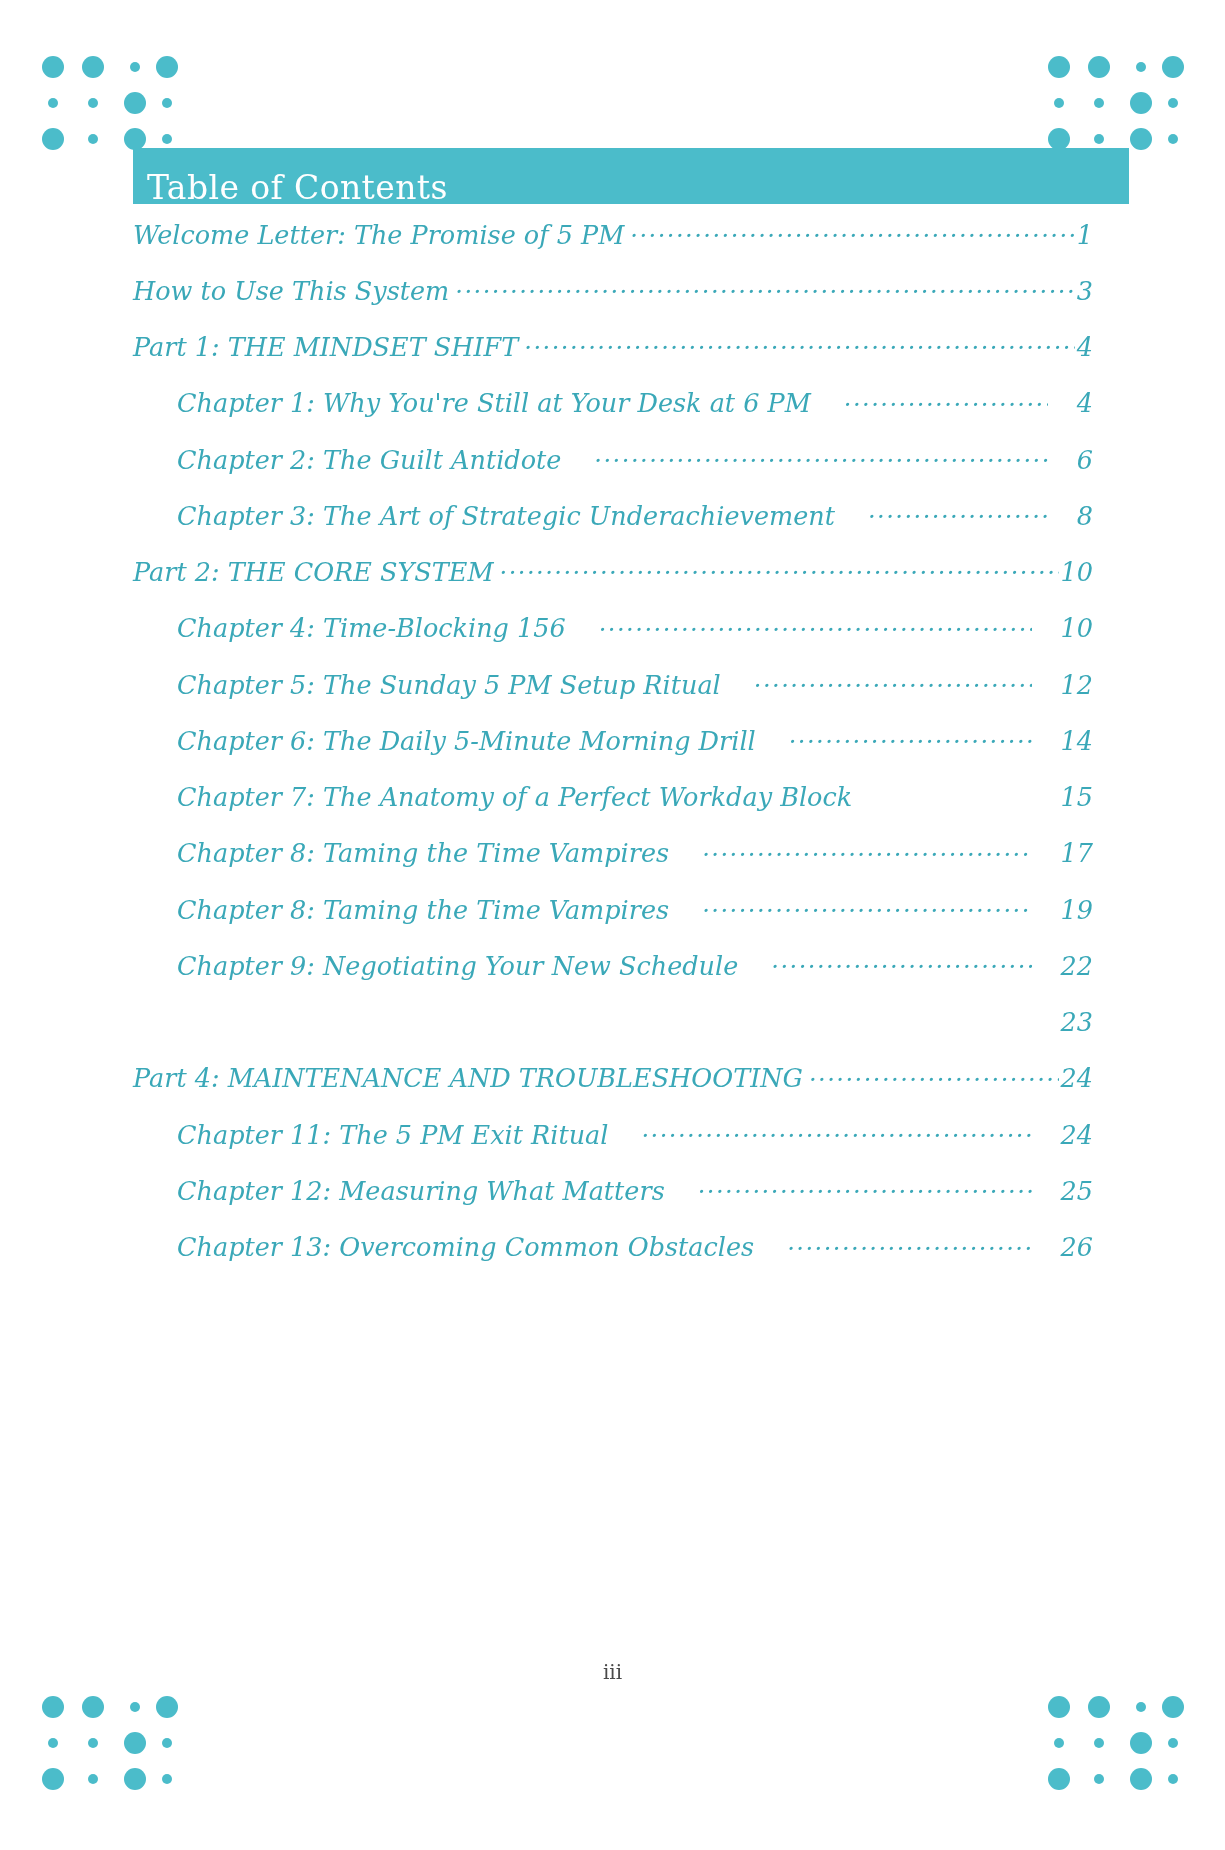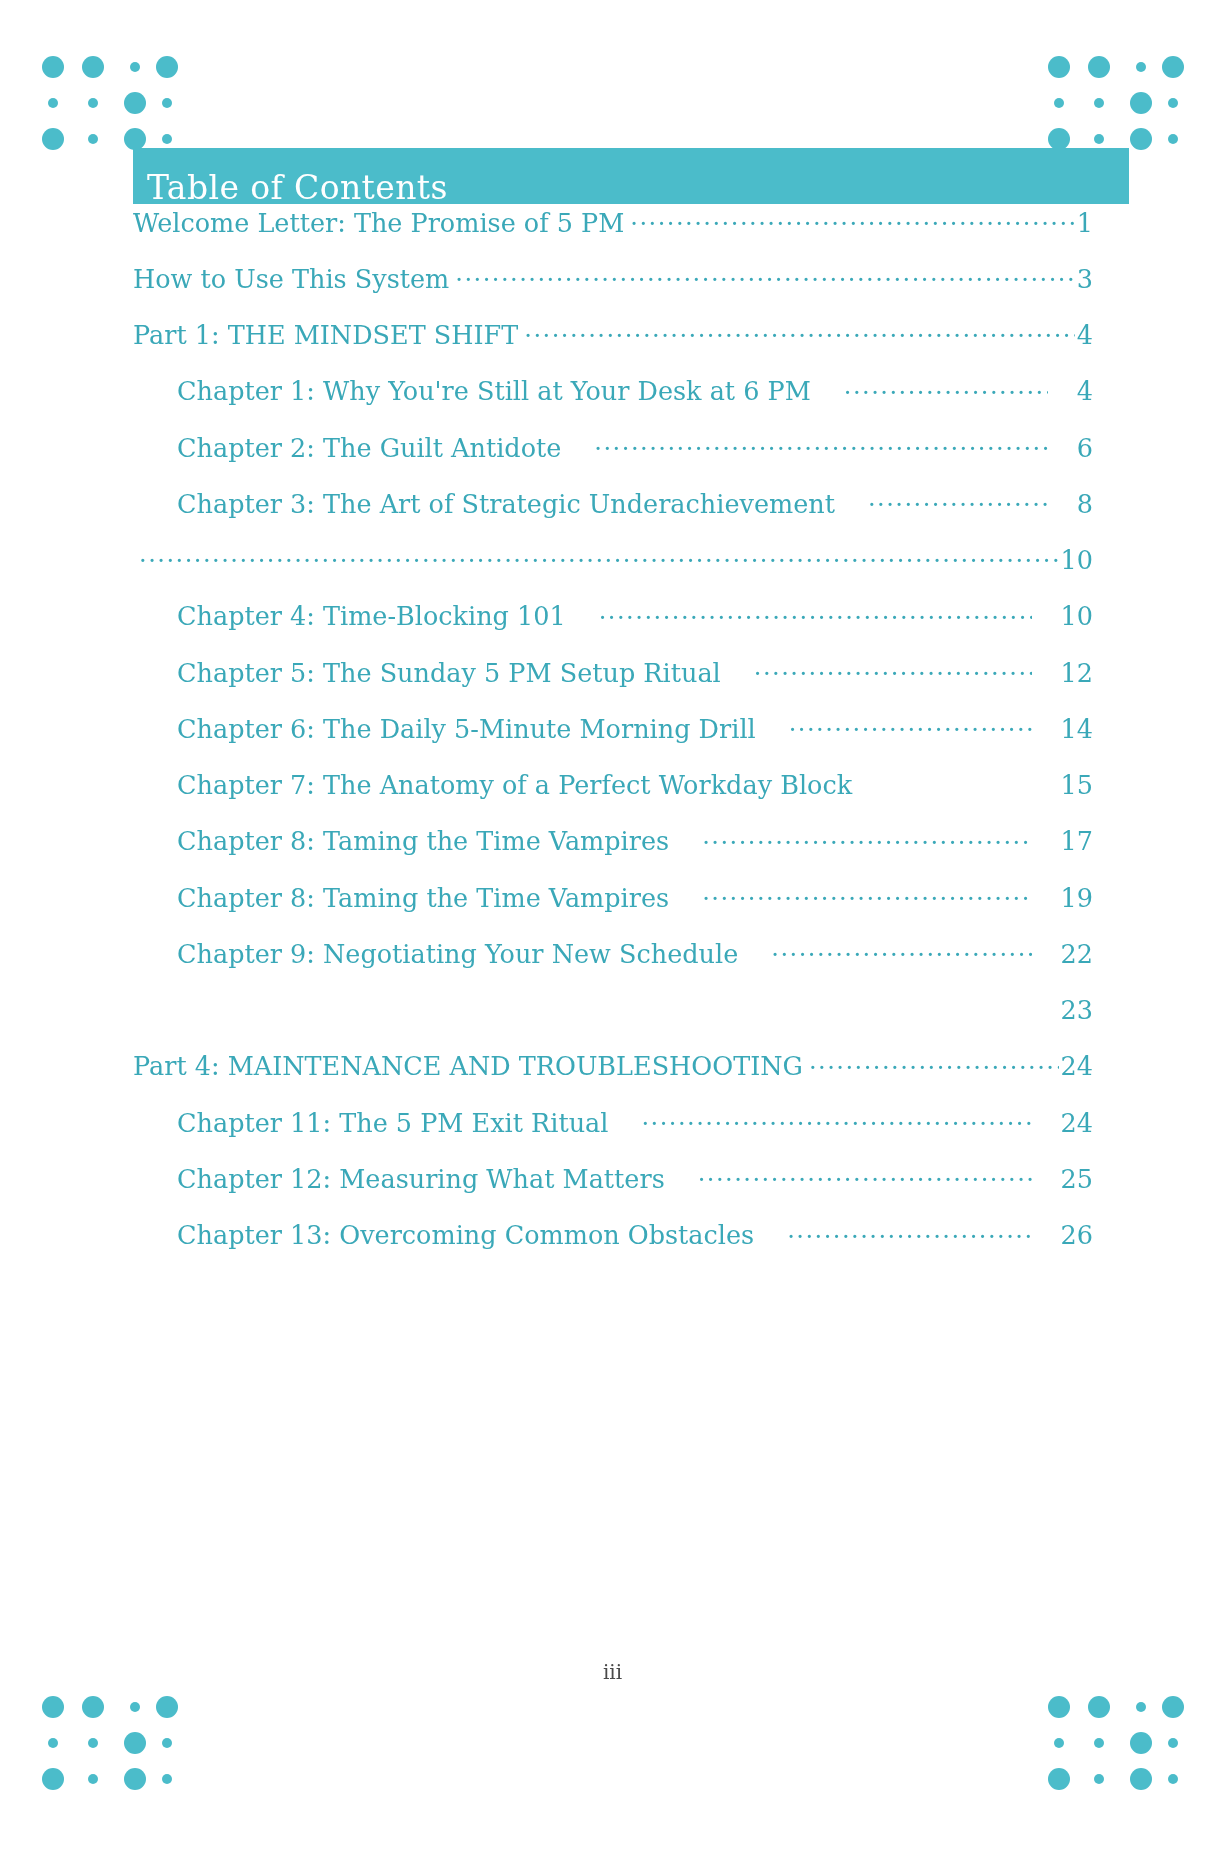--- a/index.html
+++ b/index.html
@@ -72,22 +72,23 @@
     letter-spacing: 0.4px;
     padding-left: 14px;
     font-family: "DejaVu Serif", serif;
     font-weight: 400;
   }
 
   
   .toc {
     position: absolute;
     left: 133px;
-    top: 206px;
+    top: 218px;
     width: 960px;
+    font-style: italic;
   }
   .toc-row {
     display: flex;
     align-items: baseline;
     color: #3aa8b8;
     font-size: 25.5px;
     line-height: 1.05;
     margin-bottom: 26px;
     white-space: nowrap;
   }
@@ -223,25 +224,26 @@
         <span class="toc-label">Chapter 2: The Guilt Antidote</span>
         <span class="toc-leader"></span>
         <span class="toc-page">6</span>
       </div>
       <div class="toc-row level-1">
         <span class="toc-label">Chapter 3: The Art of Strategic Underachievement</span>
         <span class="toc-leader"></span>
         <span class="toc-page">8</span>
       </div>
       <div class="toc-row level-0">
+        <span class="toc-label">Part 2: THE CORE SYSTEM</span>
         <span class="toc-leader"></span>
         <span class="toc-page">10</span>
       </div>
       <div class="toc-row level-1">
-        <span class="toc-label">Chapter 4: Time-Blocking 101</span>
+        <span class="toc-label">Chapter 4: Time-Blocking 156</span>
         <span class="toc-leader"></span>
         <span class="toc-page">10</span>
       </div>
       <div class="toc-row level-1">
         <span class="toc-label">Chapter 5: The Sunday 5 PM Setup Ritual</span>
         <span class="toc-leader"></span>
         <span class="toc-page">12</span>
       </div>
       <div class="toc-row level-1">
         <span class="toc-label">Chapter 6: The Daily 5-Minute Morning Drill</span>

